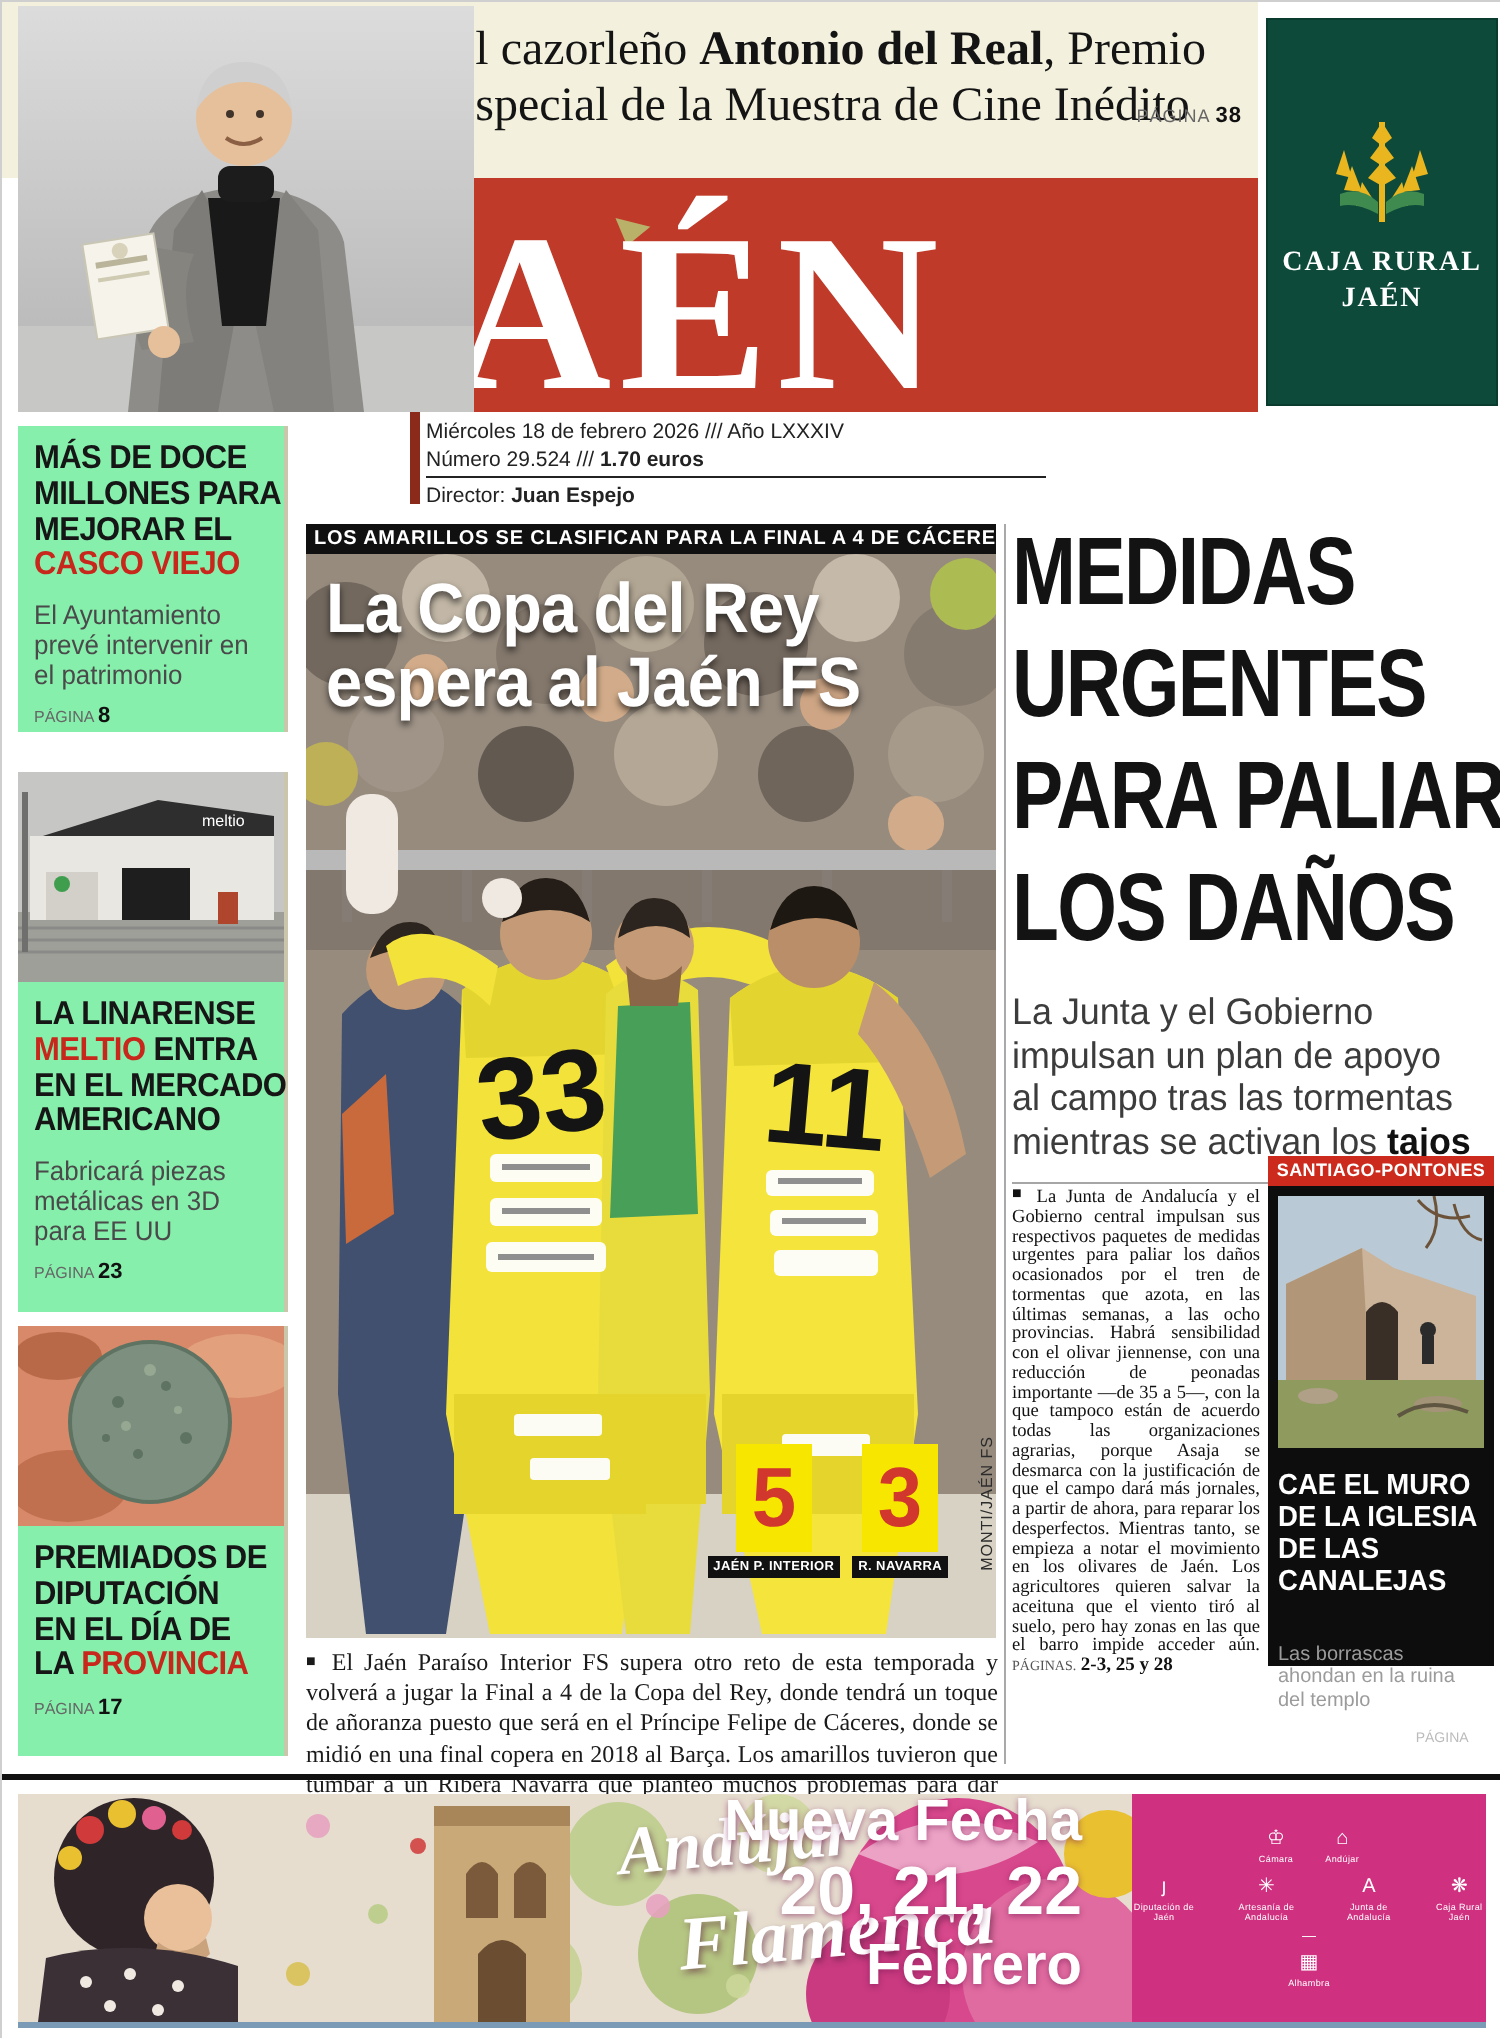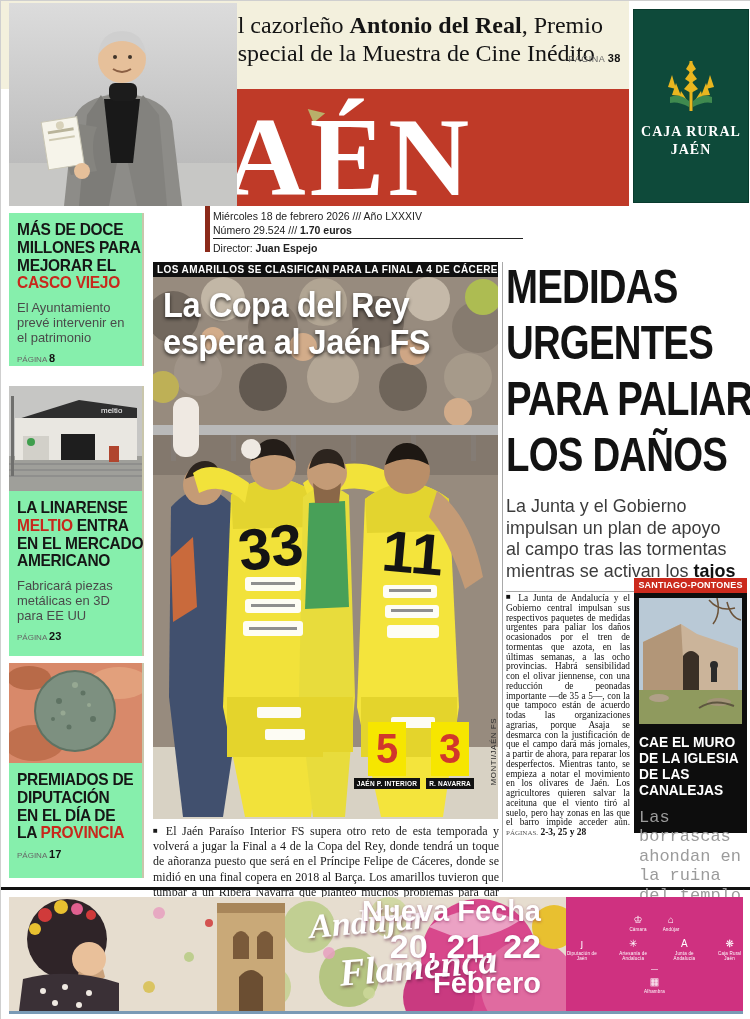--- a/index.html
+++ b/index.html
@@ -87,21 +87,21 @@
   .r-pages-label{font-size:7px;color:#555;}
   .r-body b{font-size:9.5px;}
 
   
   .sb-label{left:633px;top:577px;width:113px;height:15px;background:#cb2a1d;color:#fff;
     font-weight:bold;font-size:9px;line-height:15px;text-align:center;letter-spacing:.2px;white-space:nowrap;}
   .sb-box{left:633px;top:592px;width:113px;height:240px;background:#0d0d0d;box-sizing:border-box;padding:5px;}
   .sb-head{color:#fff;font-weight:bold;font-size:14.5px;line-height:1.1;margin-top:7px;
     transform:scaleX(.95);transform-origin:left top;}
   .sb-head div{white-space:nowrap;}
-  .sb-sub{color:#9b9b9b;font-size:17px;line-height:1.15;margin-top:9px;font-family:Liberation Mono, monospace;}
+  .sb-sub{color:#9b9b9b;font-size:10px;line-height:1.15;margin-top:22px;}
   .sb-page{text-align:right;color:#bbb;font-size:7px;margin-top:6px;}
   .sb-page b{color:#fff;font-size:11px;}
 
   
   .ad{left:8px;top:896px;width:734px;height:114px;overflow:hidden;border-bottom:3px solid #7a9ab5;box-sizing:content-box;}
   .ad-pink{position:absolute;left:557px;top:0;width:177px;height:114px;background:#cf3180;}
   .ad-script{position:absolute;color:#fff;font-family:"Liberation Serif",serif;font-style:italic;
     font-weight:bold;text-shadow:1px 2px 3px rgba(90,30,60,.55);transform:rotate(-5deg);}
   .ad-s1{left:300px;top:6px;font-size:34px;}
   .ad-s2{left:330px;top:47px;font-size:38px;}

